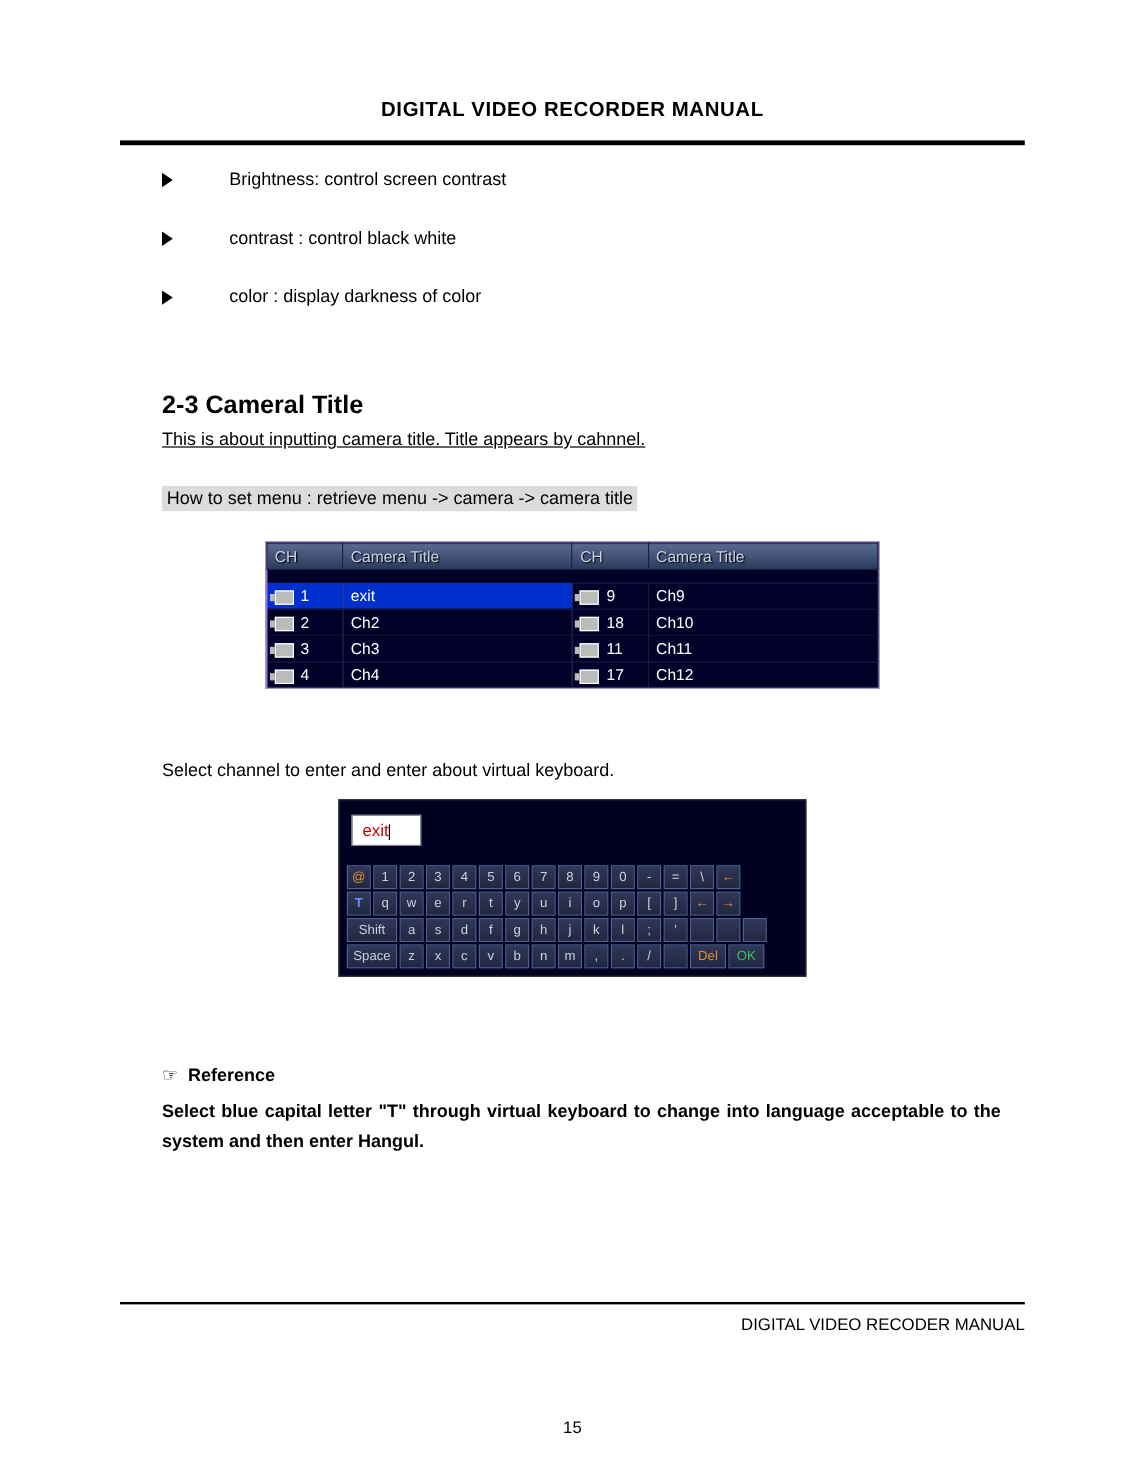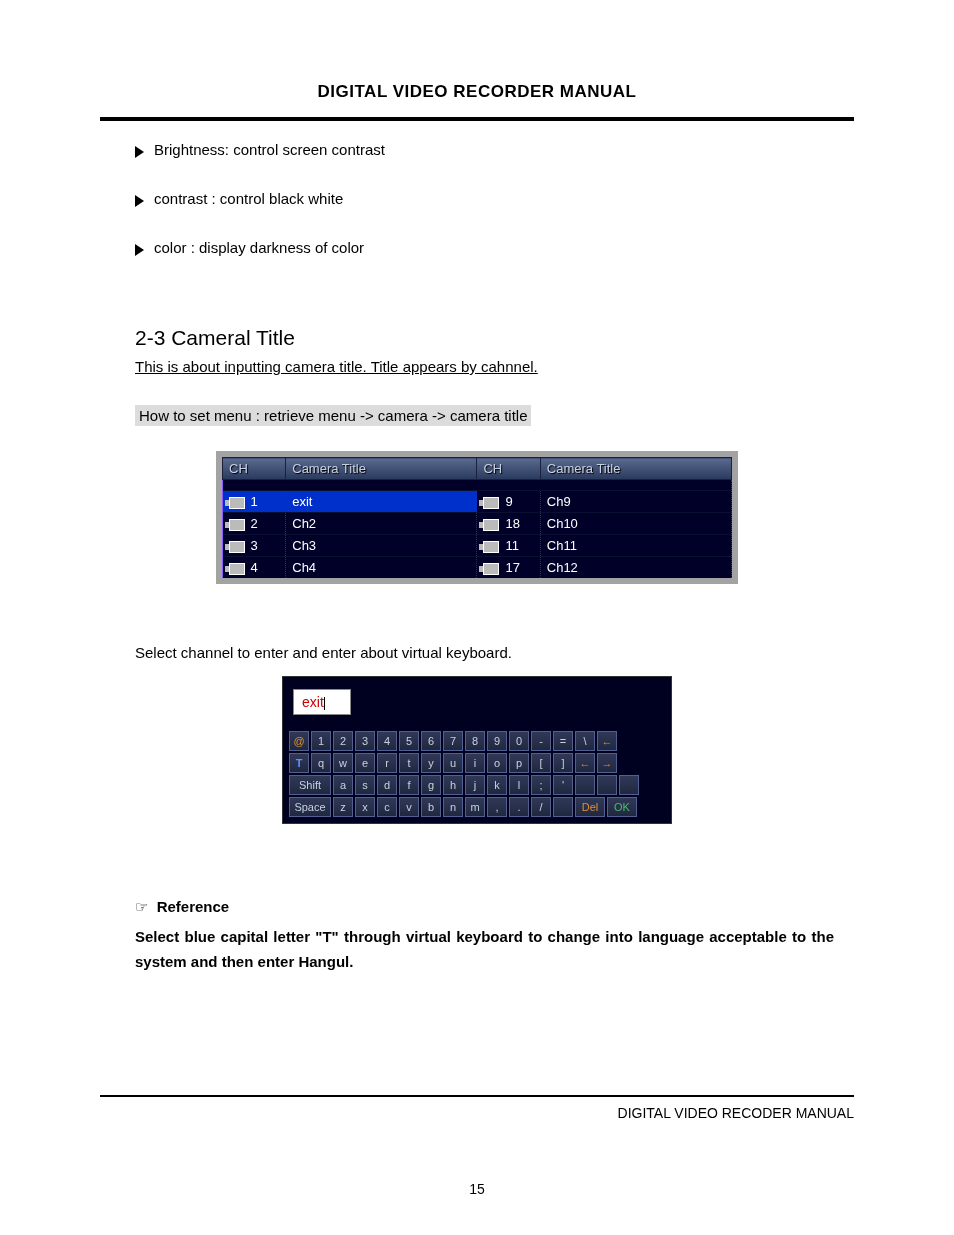--- a/index.html
+++ b/index.html
@@ -30,34 +30,35 @@
     margin: 0 0 20px 0;
   }
   .bullet-list {
     margin-left: 35px;
     margin-bottom: 70px;
   }
   .bullet-item {
     font-size: 15px;
     margin-bottom: 32px;
     display: flex;
-    align-items: flex-end;
+    align-items: center;
+    gap: 37px;
   }
   .bullet-icon {
     display: inline-block;
     width: 0;
     height: 0;
     border-top: 6px solid transparent;
     border-bottom: 6px solid transparent;
     border-left: 9px solid #000;
     margin-right: 10px;
   }
   .section-heading {
     font-size: 21px;
-    font-weight: normal;
+    font-weight: bold;
     margin-bottom: 8px;
     margin-left: 35px;
   }
   .section-text {
     font-size: 15px;
     margin-left: 35px;
     margin-bottom: 30px;
     text-decoration: underline;
   }
   .how-to {
@@ -67,21 +68,21 @@
     background: #dcdcdc;
     display: inline-block;
     padding: 2px 4px;
     margin-bottom: 25px;
   }
   
   .cam-table-wrap {
     width: 510px;
     margin: 0 auto 60px auto;
     background: #8b5cf6;
-    border: 6px solid #a3a3a3;
+    border: 1px solid #a3a3a3;
   }
   .cam-table {
     width: 100%;
     border-collapse: collapse;
     font-size: 13px;
     color: #fff;
   }
   .cam-table th {
     background: linear-gradient(#5a6a8f, #2a3a5f);
     color: #c8d0e0;

